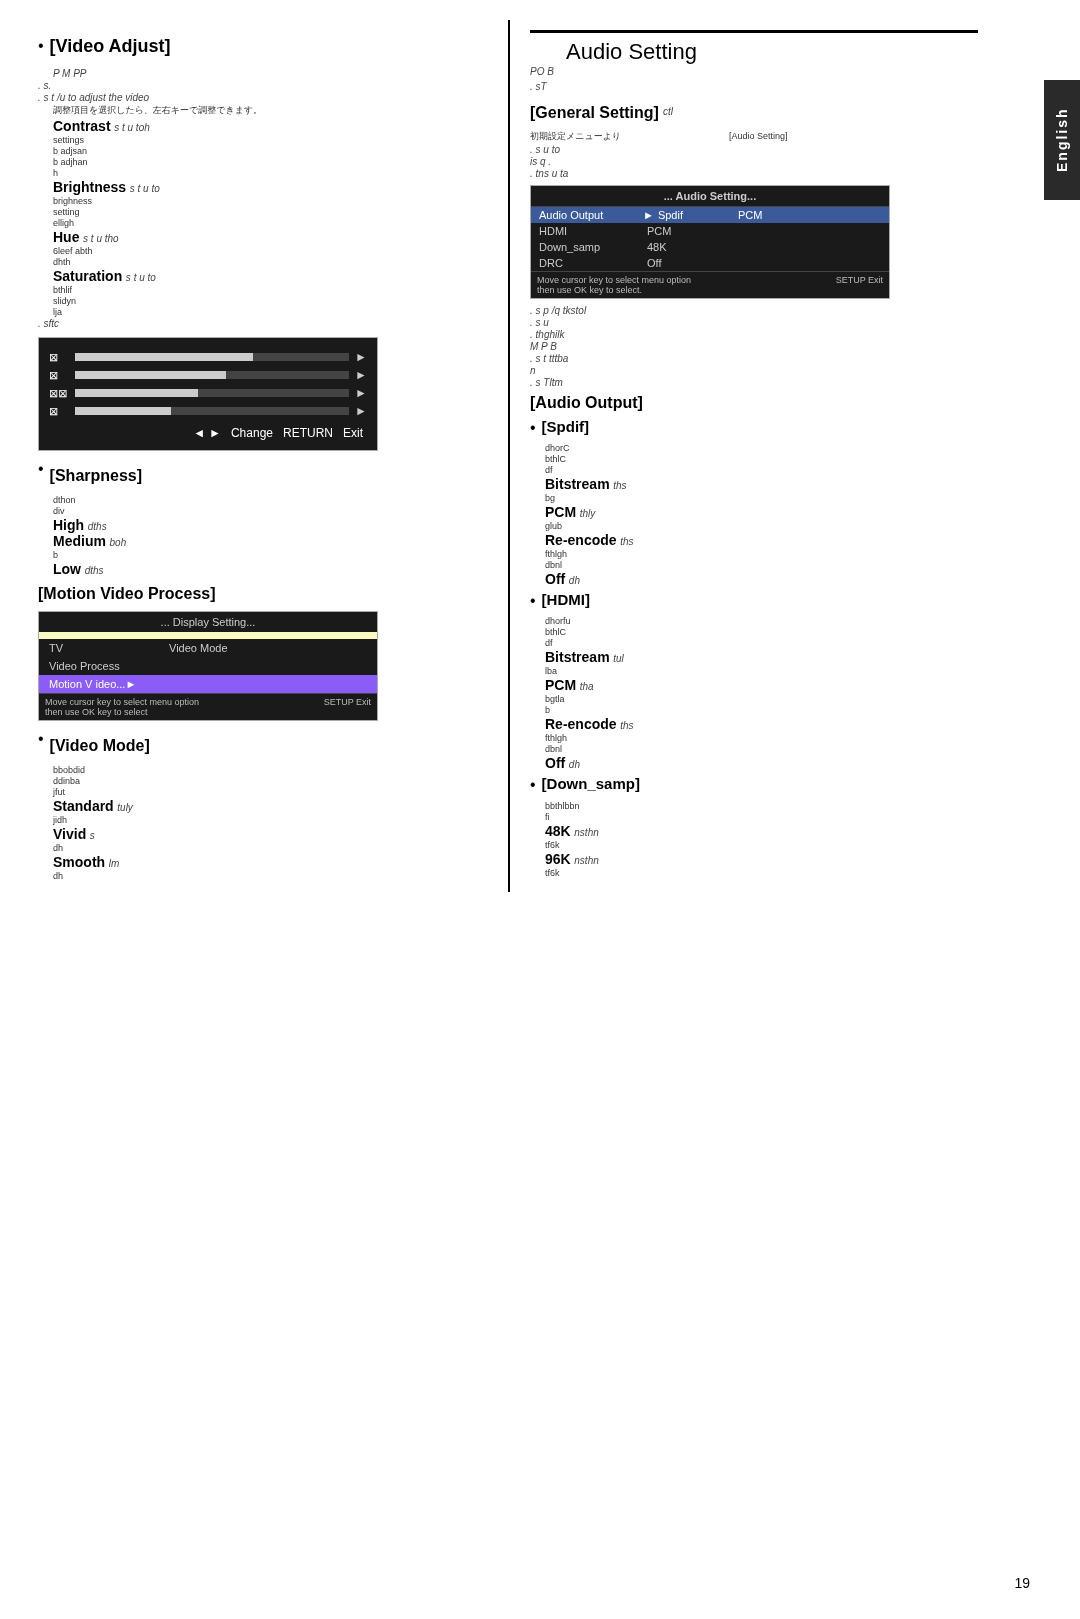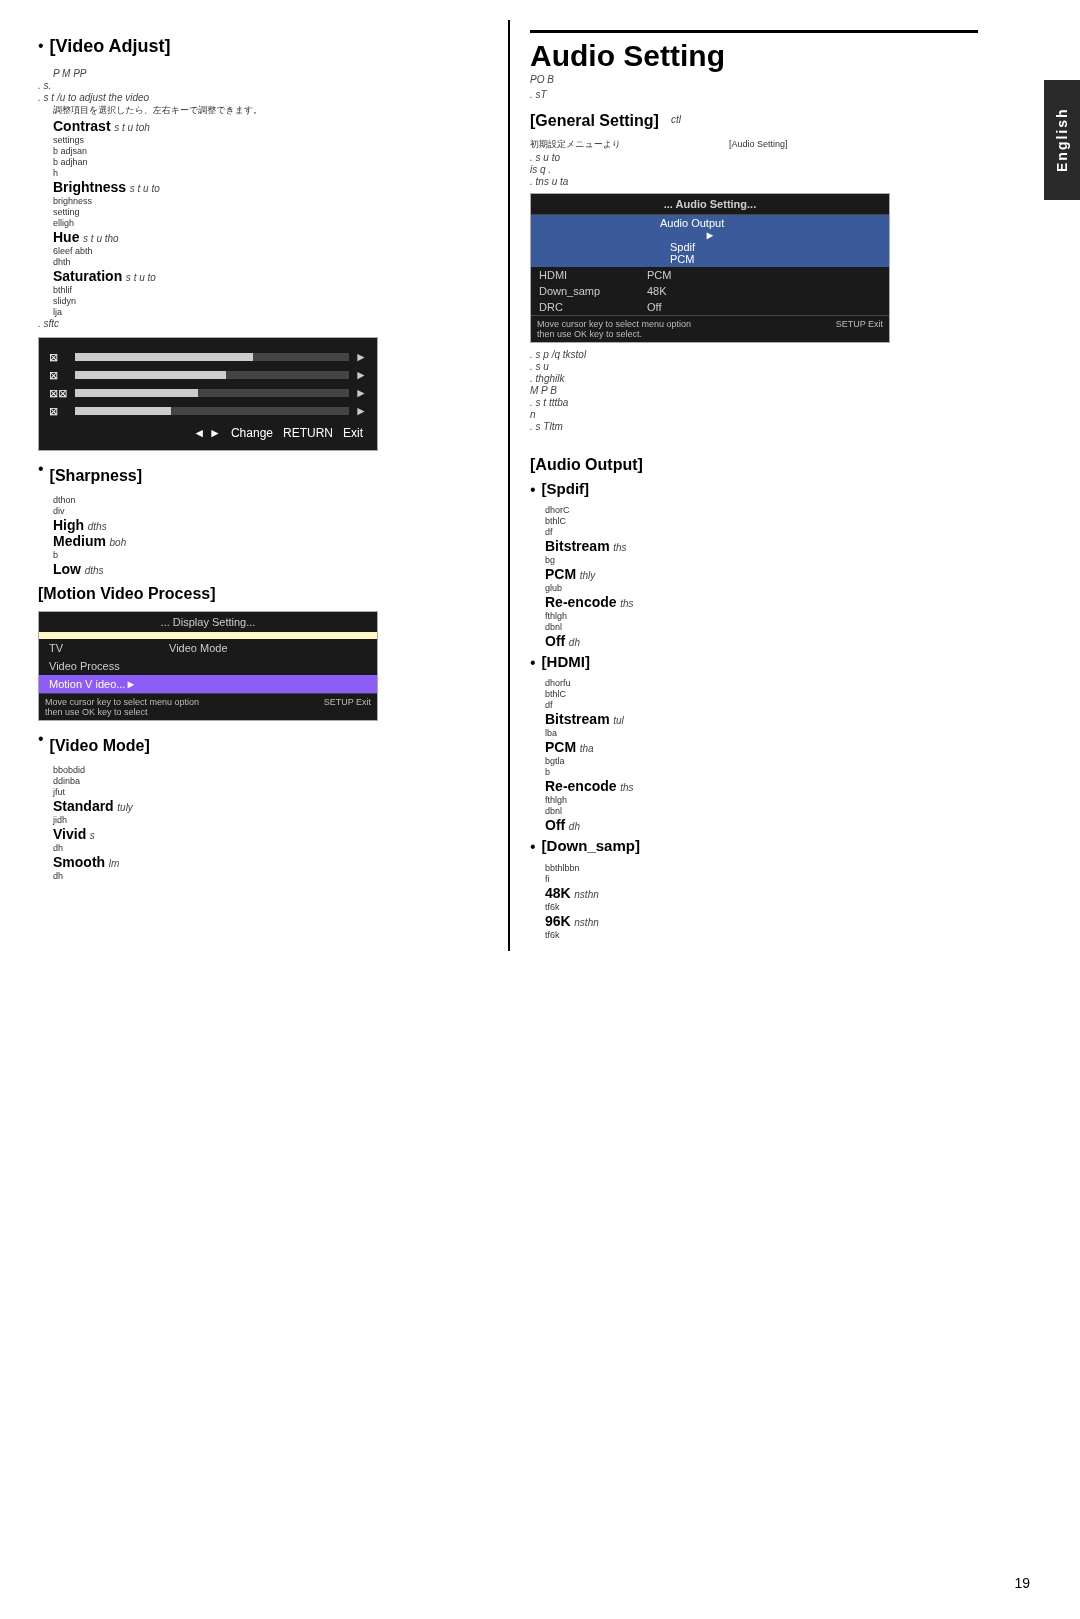--- a/index.html
+++ b/index.html
@@ -448,41 +448,41 @@
       <span class="small-text">lm</span>
     </div>
     <div class="small-text-jp indent">dh</div>
 
   </div>
 
   <div class="right-column">
 
     <div class="top-border">
       <div style="display:flex; align-items:baseline; gap:6px;">
-        <span style="font-size:30px; font-weight:bold;">Audio Setting</span>
+        <span style="font-size:22px; font-weight:normal;margin-left:36px;">Audio Setting</span>
       </div>
       <div class="small-text">PO                B</div>
     </div>
 
     <div class="small-text">. sT</div>
 
-    <div style="display:flex; align-items:center; gap:12px; margin:4px 0;">
+    <div style="display:flex; align-items:center; gap:4px; margin:4px 0;">
       <span class="section-header-bracket">[General Setting]</span>
       <span class="small-text">ctl</span>
     </div>
 
     <div class="small-text-jp">初期設定メニューより　　　　　　　　　　　　[Audio Setting]</div>
     <div class="small-text">. s    u  to</div>
     <div class="small-text">is          q  .</div>
     <div class="small-text">. tns                u  ta</div>
 
     <div class="audio-popup">
       <div class="audio-popup-title">... Audio Setting...</div>
 
-      <div class="audio-popup-row" style="background:#3a5a9a; color:#fff;flex-direction:column;">
+      <div class="audio-popup-row" style="background:#3a5a9a; color:#fff;">
         <span class="audio-popup-col1">
           <span>Audio Output</span>
         </span>
         <span class="audio-popup-arrow">►</span>
         <span class="audio-popup-col2">Spdif</span>
         <span class="audio-popup-col3">PCM</span>
       </div>
 
       <div class="audio-popup-row">
         <span class="audio-popup-col1">HDMI</span>
@@ -514,21 +514,21 @@
     </div>
 
     <div class="small-text">. s    p /q  tkstol</div>
     <div class="small-text">. s         u</div>
     <div class="small-text">. thghilk</div>
     <div class="small-text">M                            P                B</div>
     <div class="small-text">. s         t  tttba</div>
     <div class="small-text">n</div>
     <div class="small-text">. s         Tltm</div>
 
-    <div class="section-header-bracket" style="margin-top:24px;">[Audio Output]</div>
+    <div class="section-header-bracket" style="margin-top:6px;">[Audio Output]</div>
 
     <div class="bullet-item">
       <span class="bullet">•</span>
       <span class="item-label">[Spdif]</span>
     </div>
     <div class="small-text-jp indent">dhorC</div>
     <div class="small-text-jp indent">bthlC</div>
     <div class="small-text-jp indent">df</div>
     <div class="indent">
       <span class="bold-item">Bitstream</span>

